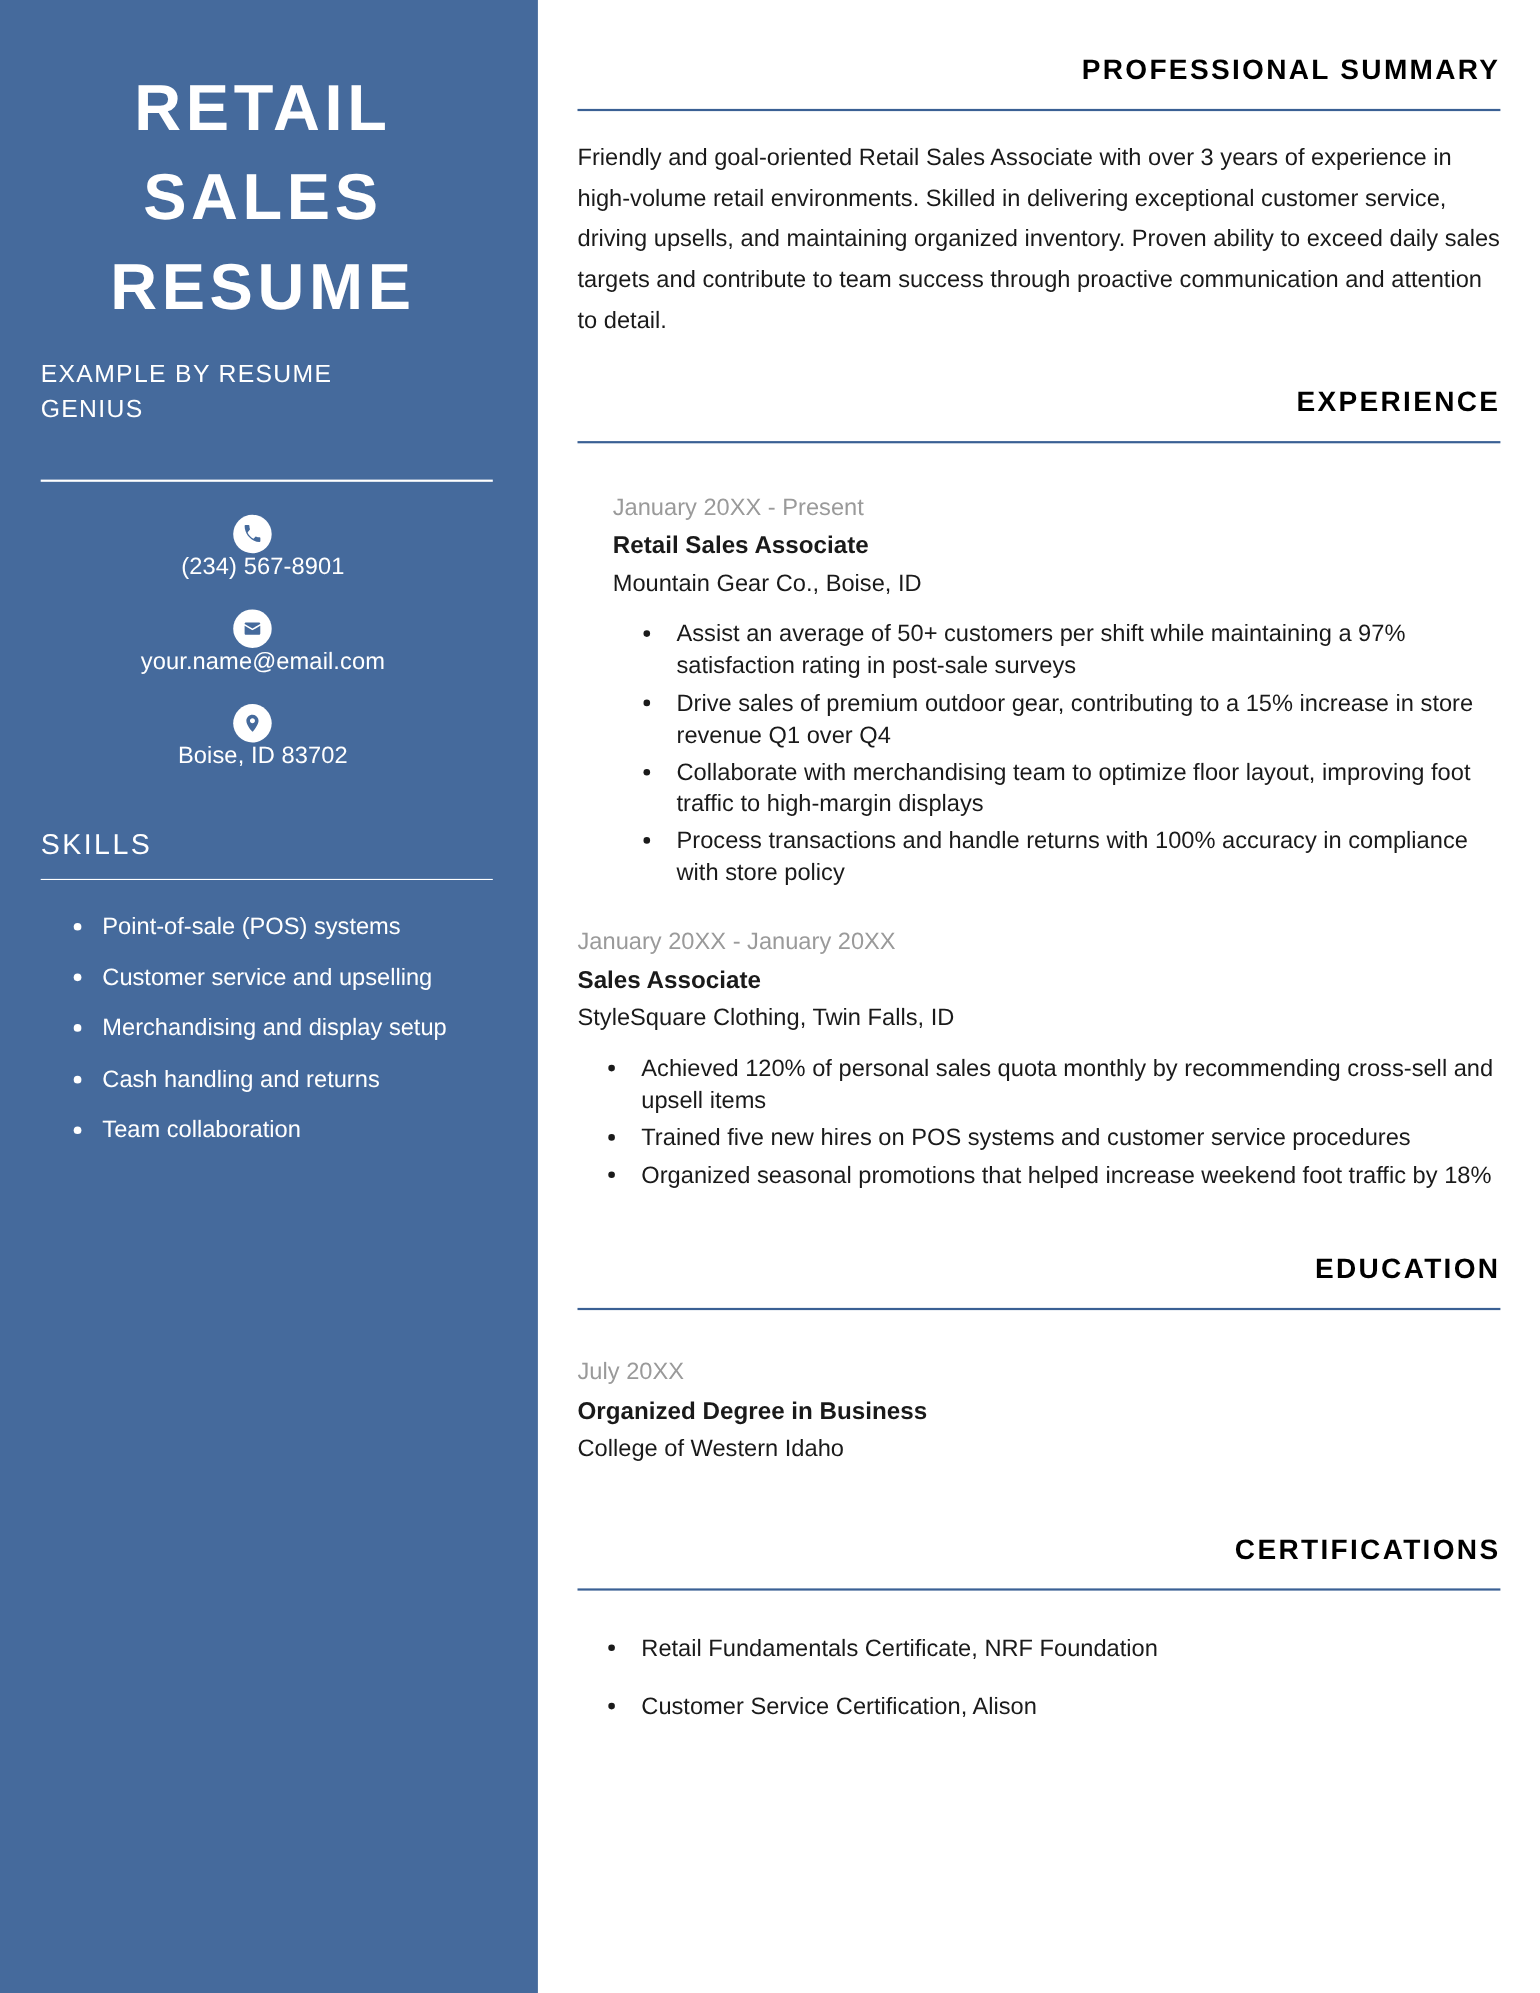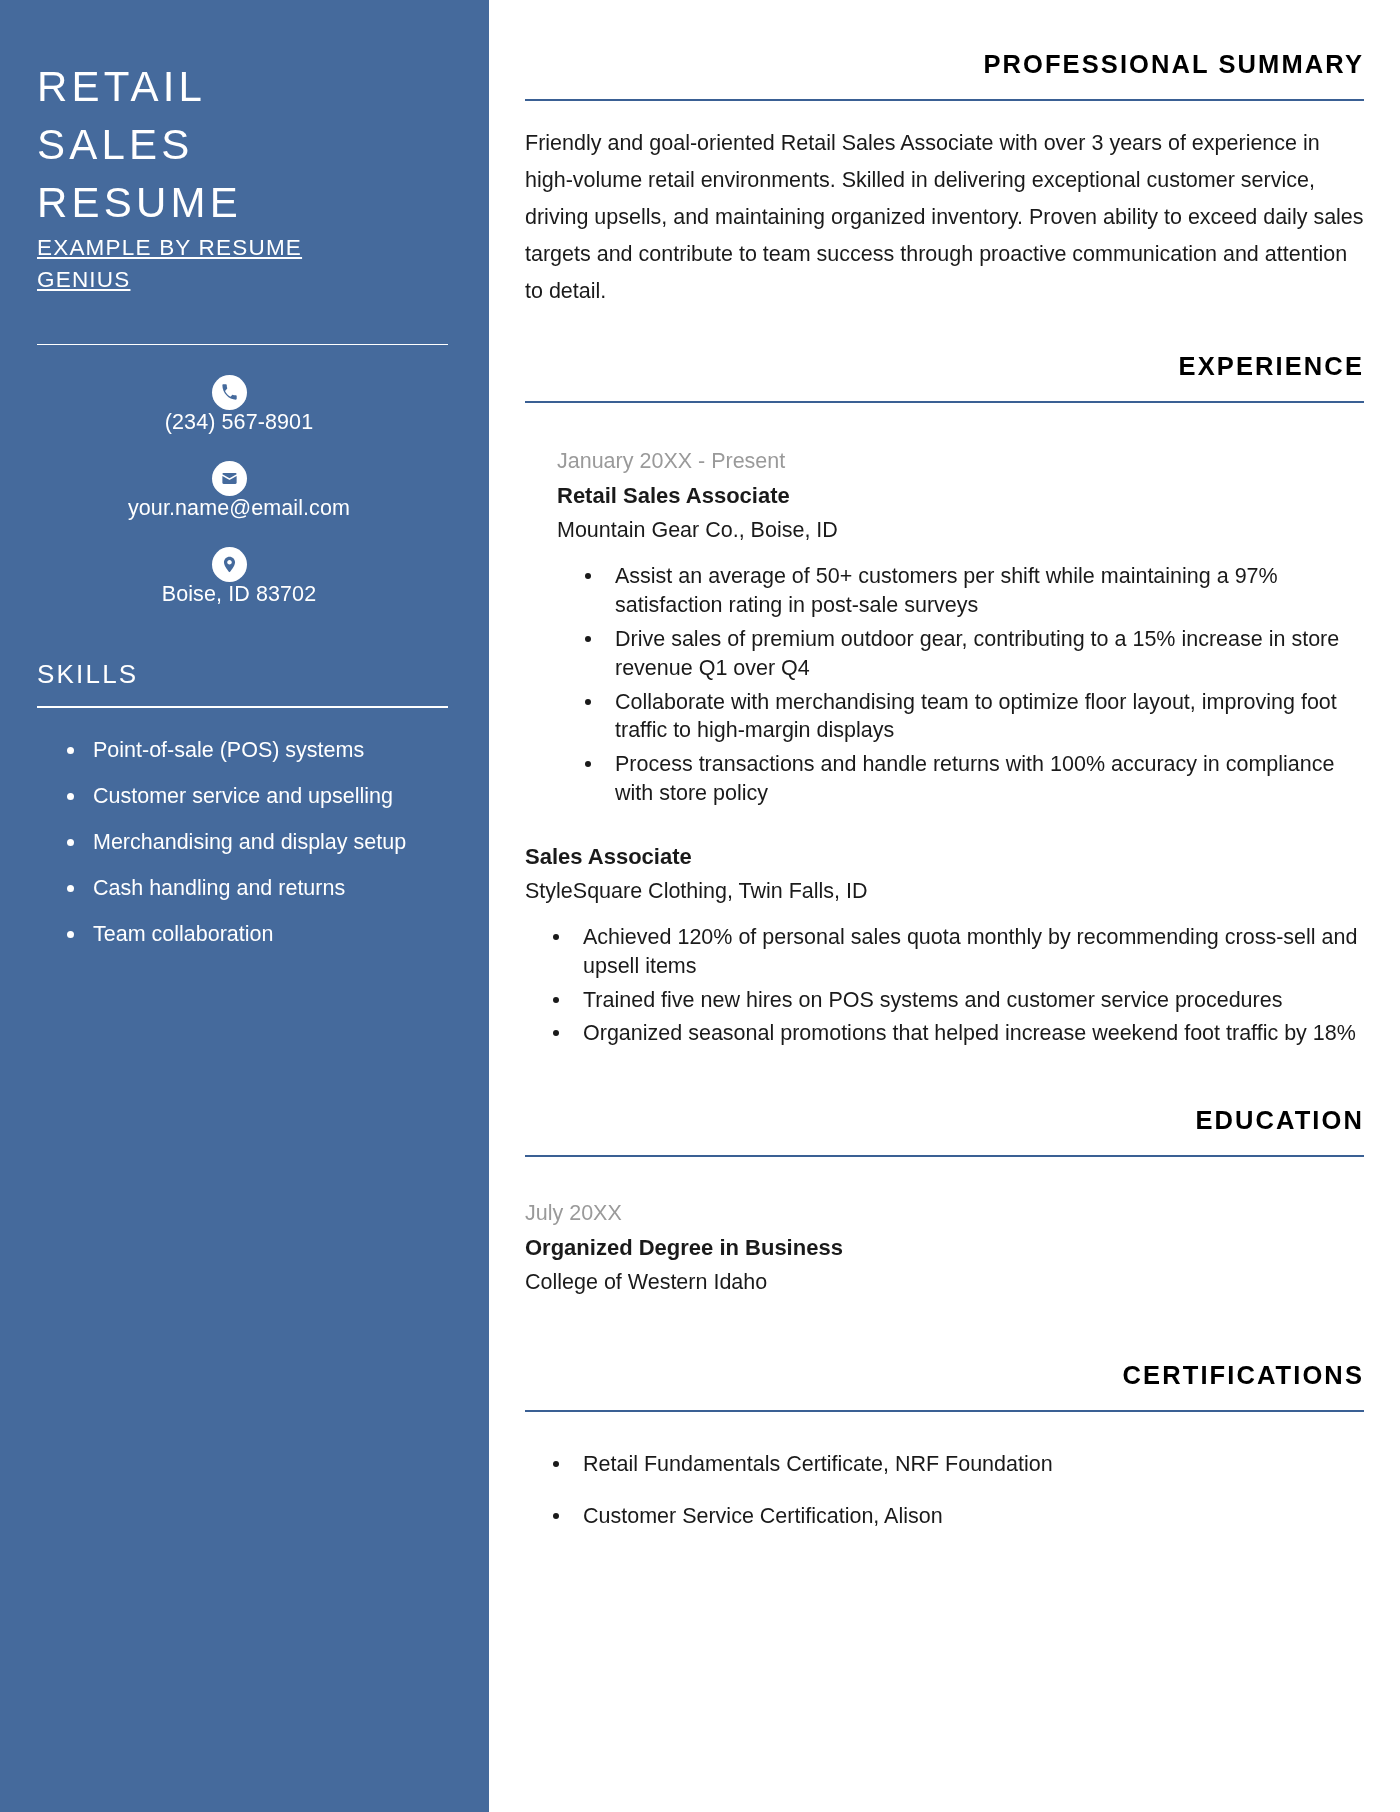--- a/index.html
+++ b/index.html
@@ -26,34 +26,35 @@
     min-width: 489px;
     background: #456a9c;
     color: #ffffff;
     padding: 40px 48px 0 37px;
     position: relative;
   }
 
   .name-block { margin-top: 18px; }
 
   .name-line {
-    font-size: 42px;
+    font-size: 59px;
     line-height: 1.38;
     letter-spacing: 4.2px;
-    font-weight: 400;
-    color: #ffffff;
+    font-weight: 700;
+    color: #ffffff;
+    text-align: center;
   }
 
   .byline {
+    margin-top: 22px;
     font-size: 22.5px;
     line-height: 1.42;
     letter-spacing: 1.2px;
     color: #ffffff;
     max-width: 330px;
-    text-decoration: underline;
   }
 
   .side-section { margin-top: 48px; }
   .side-section.skills-section { margin-top: 52px; }
 
   .side-heading {
     font-size: 26px;
     letter-spacing: 2.2px;
     font-weight: 400;
     color: #ffffff;
@@ -314,20 +315,21 @@
         <div class="entry-org">Mountain Gear Co., Boise, ID</div>
         <ul class="bullets">
           <li>Assist an average of 50+ customers per shift while maintaining a 97% satisfaction rating in post-sale surveys</li>
           <li>Drive sales of premium outdoor gear, contributing to a 15% increase in store revenue Q1 over Q4</li>
           <li>Collaborate with merchandising team to optimize floor layout, improving foot traffic to high-margin displays</li>
           <li>Process transactions and handle returns with 100% accuracy in compliance with store policy</li>
         </ul>
       </div>
 
       <div class="exp-block">
+        <div class="entry-date">January 20XX - January 20XX</div>
         <div class="entry-title">Sales Associate</div>
         <div class="entry-org">StyleSquare Clothing, Twin Falls, ID</div>
         <ul class="bullets">
           <li>Achieved 120% of personal sales quota monthly by recommending cross-sell and upsell items</li>
           <li>Trained five new hires on POS systems and customer service procedures</li>
           <li>Organized seasonal promotions that helped increase weekend foot traffic by 18%</li>
         </ul>
       </div>
     </section>
 

